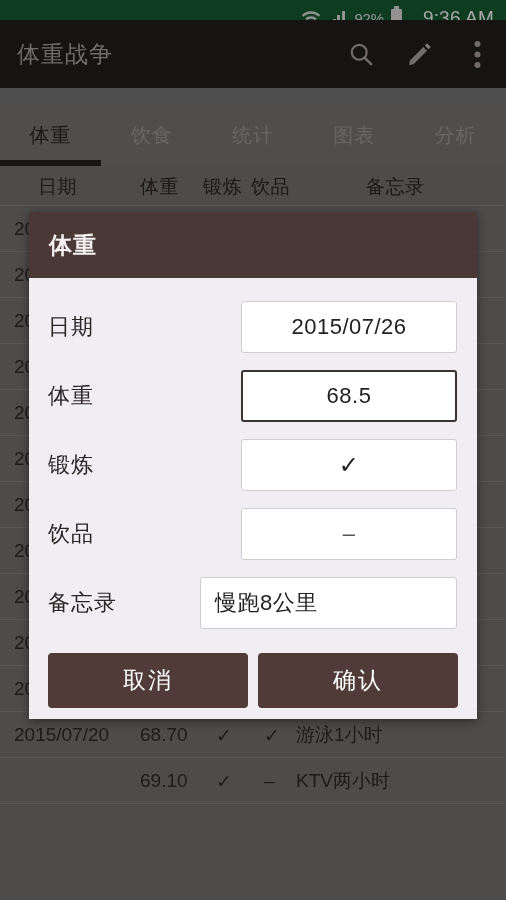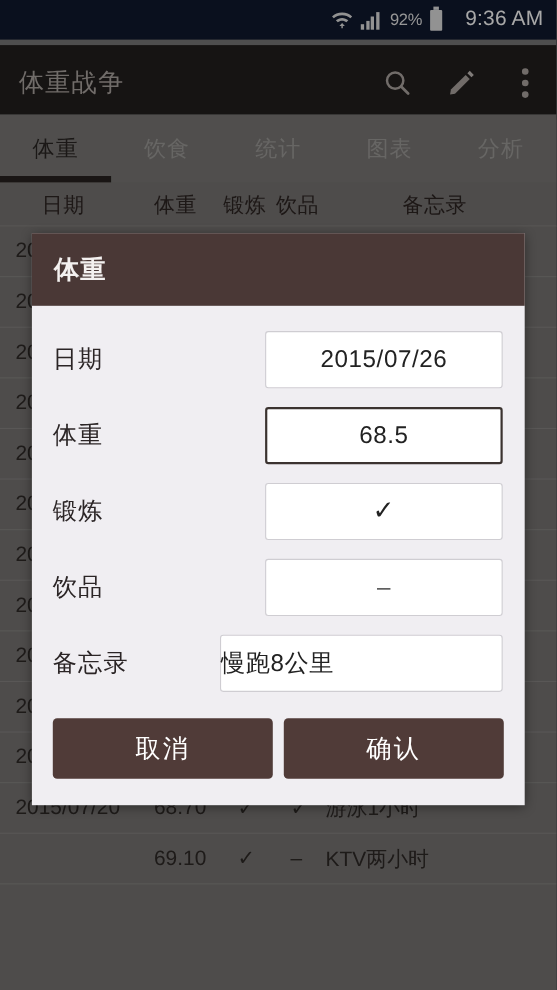--- a/index.html
+++ b/index.html
@@ -17,21 +17,21 @@
     font-family: "Liberation Sans", "DejaVu Sans", sans-serif;
     background: #6b6b6b;
     user-select: none;
   }
 
   
   .statusbar {
     position: absolute;
     top: 0; left: 0;
     width: 506px; height: 36px;
-    background: #0f172a;
+    background: #14532d;
     display: flex;
     align-items: center;
     justify-content: flex-end;
     padding-right: 12px;
     gap: 7px;
   }
   .sb-icon { display: flex; align-items: flex-end; }
   .wifi-ico { width: 20px; height: 20px; }
   .sig-ico  { width: 19px; height: 17px; display: flex; align-items: flex-end; gap: 1.5px; }
   .sig-ico i {
@@ -53,21 +53,21 @@
     width: 5px; height: 3px; background: #c9c9c9;
   }
   .clock {
     color: #e6e6e6; font-size: 19px; letter-spacing: 0.2px;
     margin-left: 14px;
   }
 
   
   .appbar {
     position: absolute;
-    top: 41px; left: 0;
+    top: 20px; left: 0;
     width: 506px; height: 68px;
     background: #1f1c1b;
     display: flex;
     align-items: center;
   }
   .app-title {
     color: #9a9490;
     font-size: 23px;
     margin-left: 17px;
     letter-spacing: 1px;
@@ -213,26 +213,27 @@
     border: 2px solid #3b3330;
     text-align: center;
   }
   .fbox.check { font-size: 24px; }
   .fbox.dash  { font-size: 22px; color: #555; }
 
   
   .frow.memo .flabel { width: 171px; }
   .frow.memo .fbox {
     justify-content: flex-start;
+    padding-left: 14px;
   }
 
   .dlg-actions {
     display: flex;
     gap: 10px;
-    padding: 8px 19px 24px 19px;
+    padding: 8px 19px 11px 19px;
   }
   .dbtn {
     flex: 1;
     height: 55px;
     background: #503b38;
     border-radius: 4px;
     display: flex;
     align-items: center;
     justify-content: center;
     color: #ffffff;

